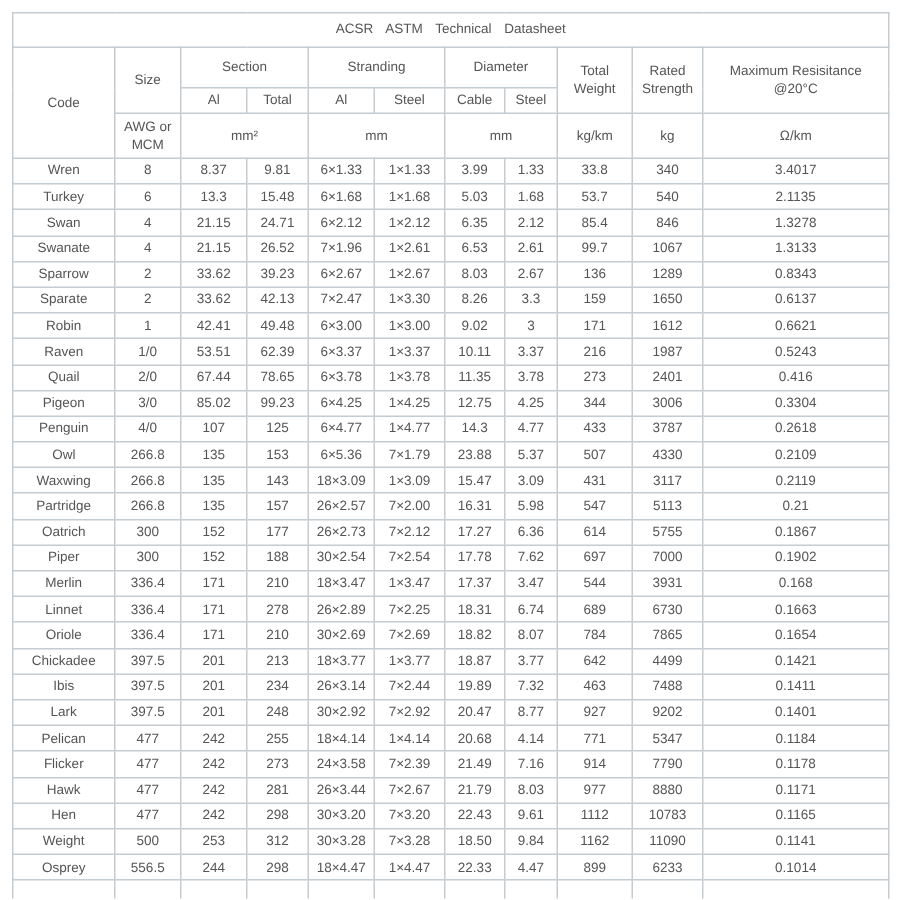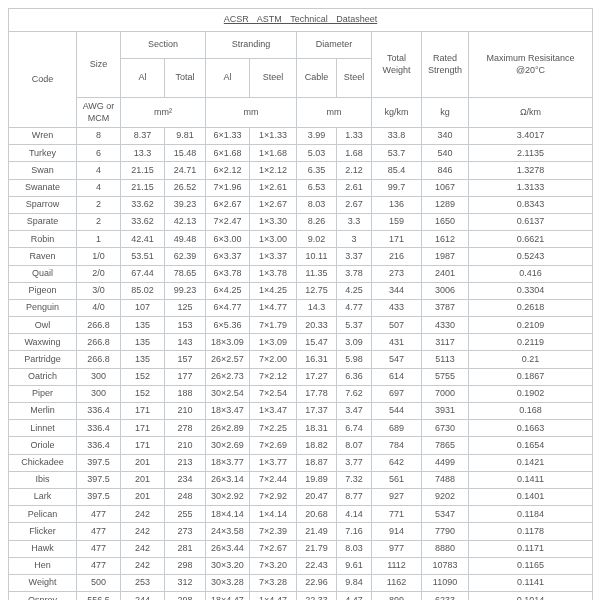--- a/index.html
+++ b/index.html
@@ -31,24 +31,23 @@
     font-size: 9px;
     line-height: 1.25;
     overflow: hidden;
     white-space: normal;
   }
   .title-cell {
     height: 23px;
     font-size: 10px;
     word-spacing: 6px;
     color: #4d4d4d;
-    text-decoration: underline;
   }
   tr.h1 th { height: 27px; }
-  tr.h2 th { height: 39px; }
+  tr.h2 th { height: 17px; }
   tr.h3 th { height: 30px; }
   tbody.data td { height: 17.2px; }
   tr.stub td { height: 12px; border-bottom: none; }
 </style>
 </head>
 <body>
 
 <table class="datasheet">
   <colgroup>
     <col style="width:68px">
@@ -242,21 +241,21 @@
         <td>3787</td>
         <td>0.2618</td>
       </tr>
       <tr>
         <td>Owl</td>
         <td>266.8</td>
         <td>135</td>
         <td>153</td>
         <td>6×5.36</td>
         <td>7×1.79</td>
-        <td>20.33</td>
+        <td>23.88</td>
         <td>5.37</td>
         <td>507</td>
         <td>4330</td>
         <td>0.2109</td>
       </tr>
       <tr>
         <td>Waxwing</td>
         <td>266.8</td>
         <td>135</td>
         <td>143</td>
@@ -361,21 +360,21 @@
       </tr>
       <tr>
         <td>Ibis</td>
         <td>397.5</td>
         <td>201</td>
         <td>234</td>
         <td>26×3.14</td>
         <td>7×2.44</td>
         <td>19.89</td>
         <td>7.32</td>
-        <td>561</td>
+        <td>463</td>
         <td>7488</td>
         <td>0.1411</td>
       </tr>
       <tr>
         <td>Lark</td>
         <td>397.5</td>
         <td>201</td>
         <td>248</td>
         <td>30×2.92</td>
         <td>7×2.92</td>
@@ -437,21 +436,21 @@
         <td>10783</td>
         <td>0.1165</td>
       </tr>
       <tr>
         <td>Weight</td>
         <td>500</td>
         <td>253</td>
         <td>312</td>
         <td>30×3.28</td>
         <td>7×3.28</td>
-        <td>22.96</td>
+        <td>18.50</td>
         <td>9.84</td>
         <td>1162</td>
         <td>11090</td>
         <td>0.1141</td>
       </tr>
       <tr>
         <td>Osprey</td>
         <td>556.5</td>
         <td>244</td>
         <td>298</td>

